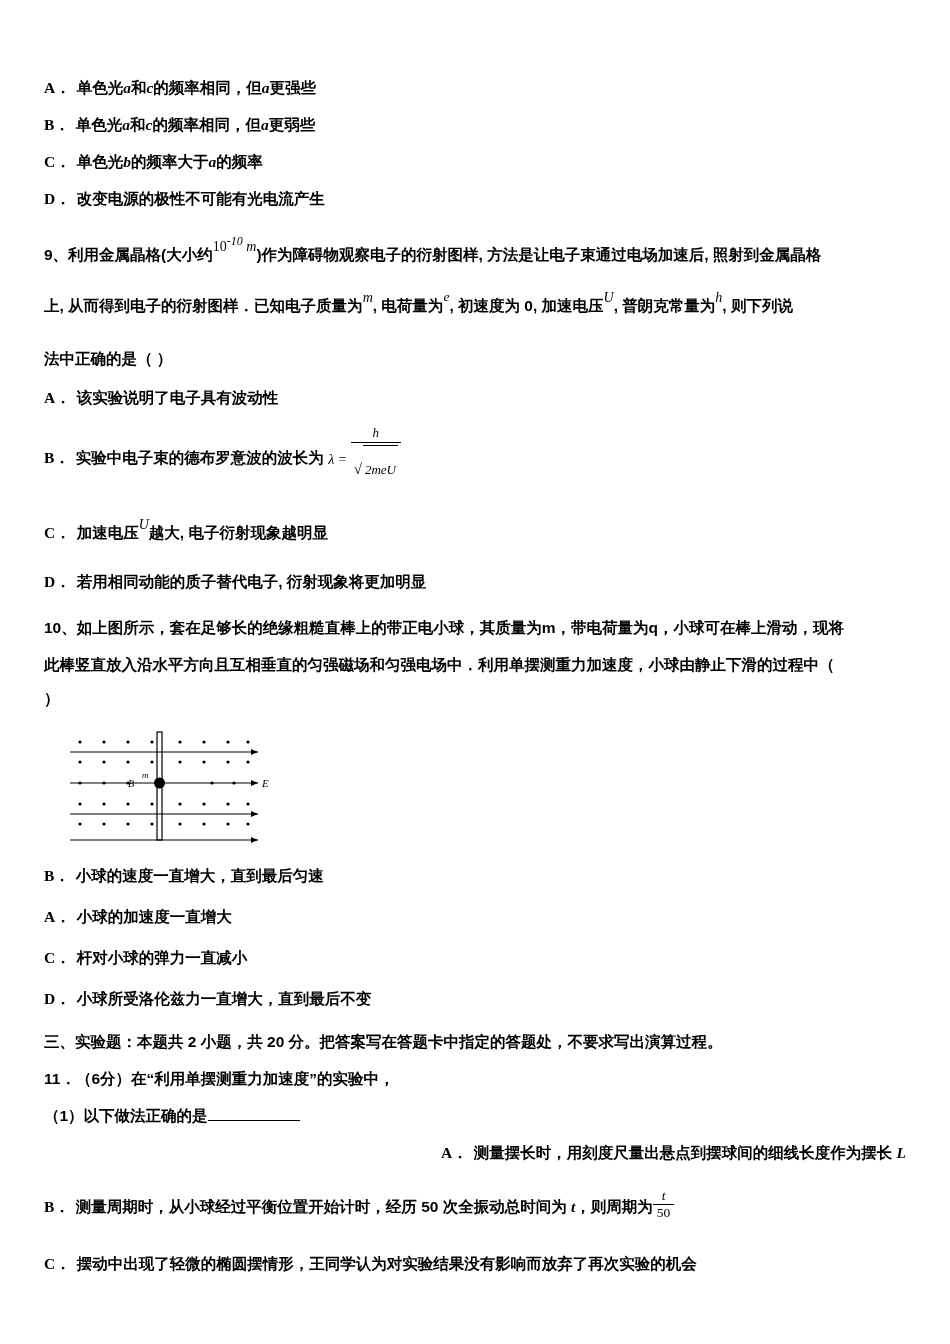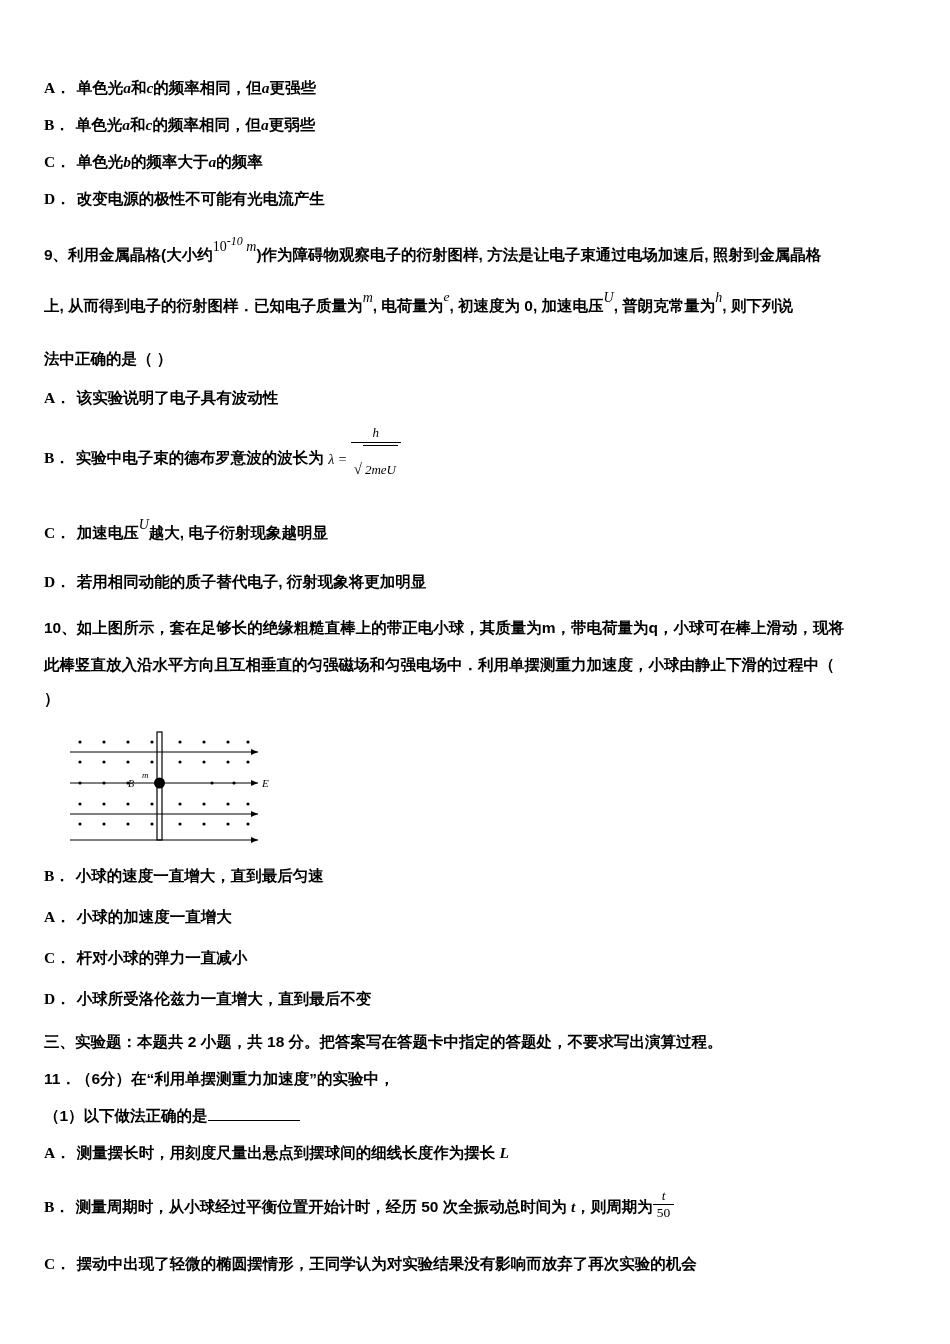--- a/index.html
+++ b/index.html
@@ -297,32 +297,32 @@
       <span class="lbl">A．</span><span>小球的加速度一直增大</span>
     </div>
     <div class="opt" style="margin-bottom:20px;">
       <span class="lbl">C．</span><span>杆对小球的弹力一直减小</span>
     </div>
     <div class="opt" style="margin-bottom:20px;">
       <span class="lbl">D．</span><span>小球所受洛伦兹力一直增大，直到最后不变</span>
     </div>
 
     <div class="para" style="line-height:1.6; margin-bottom:12px;">
-      <span>三、实验题：本题共 2 小题，共 18 分。把答案写在答题卡中指定的答题处，不要求写出演算过程。</span>
+      <span>三、实验题：本题共 2 小题，共 20 分。把答案写在答题卡中指定的答题处，不要求写出演算过程。</span>
     </div>
 
     <div class="para" style="line-height:1.6; margin-bottom:12px;">
       <span>11．（6分）在“利用单摆测重力加速度”的实验中，</span>
     </div>
 
     <div class="para" style="line-height:1.6; margin-bottom:14px;">
       <span>（1）以下做法正确的是</span><span class="blank-underline"></span>
     </div>
 
-    <div class="opt" style="margin-bottom:28px;">
+    <div class="opt" style="margin-bottom:28px;text-align:right;">
       <span class="lbl">A．</span><span>测量摆长时，用刻度尺量出悬点到摆球间的细线长度作为摆长 </span><span class="it">L</span>
     </div>
 
     <div class="opt" style="margin-bottom:30px;">
       <span class="lbl">B．</span><span>测量周期时，从小球经过平衡位置开始计时，经历 50 次全振动总时间为 </span><span class="it">t</span><span>，则周期为</span><span class="tfrac"><span class="num">t</span><span class="den">50</span></span>
     </div>
 
     <div class="opt">
       <span class="lbl">C．</span><span>摆动中出现了轻微的椭圆摆情形，王同学认为对实验结果没有影响而放弃了再次实验的机会</span>
     </div>

